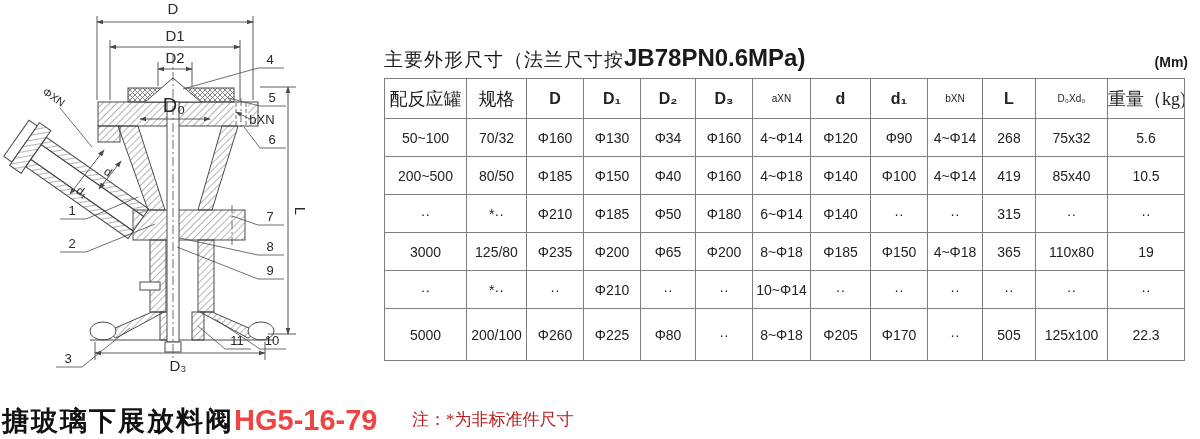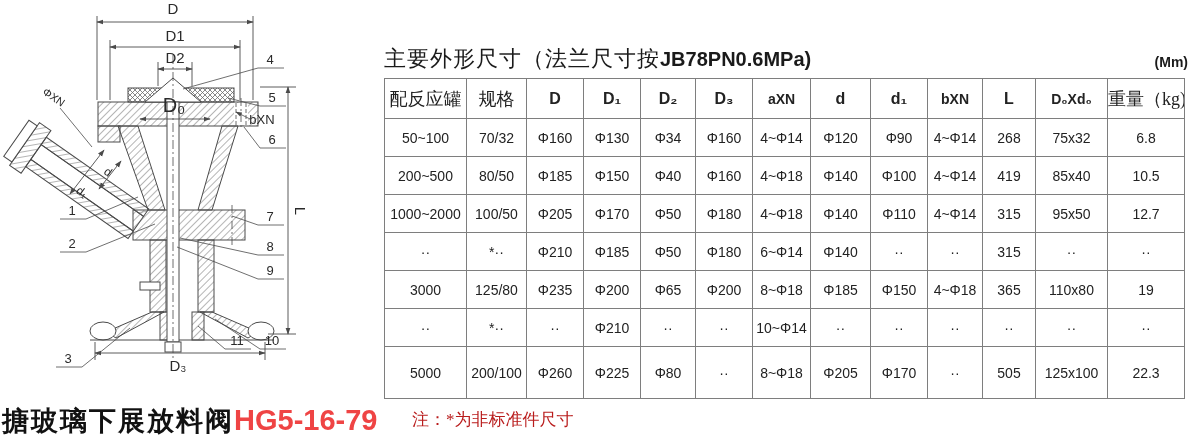--- a/index.html
+++ b/index.html
@@ -6,29 +6,29 @@
   .stage{position:relative;width:1200px;height:439px;background:#ffffff;overflow:hidden;
          font-family:"Liberation Sans",sans-serif;color:#1a1a1a;}
   .drawing{position:absolute;left:0;top:0;}
   
   .caption{position:absolute;left:2px;top:403px;white-space:nowrap;}
   .caption .zh{font-family:"Liberation Serif",serif;font-size:27px;letter-spacing:2px;color:#111;font-weight:bold;}
   .caption .code{font-family:"Liberation Sans",sans-serif;font-size:29px;font-weight:bold;color:#ef4444;}
   
   .panel{position:absolute;left:384px;top:0;width:812px;height:439px;}
   .tbl-title{position:absolute;left:0px;top:44px;white-space:nowrap;}
-  .tbl-title .zh{font-family:Liberation Mono, monospace;font-size:22px;letter-spacing:1px;}
-  .tbl-title .latin{font-size:20px;font-weight:bold;text-align:right;}
+  .tbl-title .zh{font-family:Liberation Mono, monospace;font-size:19px;letter-spacing:1px;}
+  .tbl-title .latin{font-size:24px;font-weight:bold;text-align:right;}
   .unit{position:absolute;top:54px;right:8px;font-size:14px;font-weight:bold;text-align:center;}
   table.dims{position:absolute;left:0;top:78px;border-collapse:collapse;table-layout:fixed;width:801px;}
   table.dims th,table.dims td{border:1px solid #7e7e7e;text-align:center;vertical-align:middle;
       padding:0;white-space:nowrap;overflow:hidden;}
   table.dims th{font-size:16px;font-weight:bold;color:#222;}
   table.dims th.zh{font-family:"Liberation Serif",serif;font-size:18px;font-weight:normal;}
-  table.dims th.light{font-size:14px;font-weight:bold;}
+  table.dims th.light{font-size:10px;font-weight:normal;}
   table.dims td{font-size:14px;color:#222;}
   table.dims thead tr{height:40px;}
   table.dims tbody tr{height:38px;}
   table.dims tbody tr:last-child{height:52px;}
   .note{position:absolute;left:28px;top:408px;font-family:"Liberation Serif",serif;font-size:17px;color:#b91c1c;}
   svg text{fill:#2a2a2a;}
 </style>
 </head>
 <body>
 
@@ -220,53 +220,38 @@
             <td>Φ160</td>
             <td>Φ130</td>
             <td>Φ34</td>
             <td>Φ160</td>
             <td>4~Φ14</td>
             <td>Φ120</td>
             <td>Φ90</td>
             <td>4~Φ14</td>
             <td>268</td>
             <td>75x32</td>
-            <td>6.8</td>
+            <td>5.6</td>
           </tr>
           <tr>
             <td>200~500</td>
             <td>80/50</td>
             <td>Φ185</td>
             <td>Φ150</td>
             <td>Φ40</td>
             <td>Φ160</td>
             <td>4~Φ18</td>
             <td>Φ140</td>
             <td>Φ100</td>
             <td>4~Φ14</td>
             <td>419</td>
             <td>85x40</td>
             <td>10.5</td>
           </tr>
           <tr>
-            <td>1000~2000</td>
-            <td>100/50</td>
-            <td>Φ205</td>
-            <td>Φ170</td>
-            <td>Φ50</td>
-            <td>Φ180</td>
-            <td>4~Φ18</td>
-            <td>Φ140</td>
-            <td>Φ110</td>
-            <td>4~Φ14</td>
-            <td>315</td>
-            <td>95x50</td>
-            <td>12.7</td>
-          </tr>
-          <tr>
             <td>··</td>
             <td>*··</td>
             <td>Φ210</td>
             <td>Φ185</td>
             <td>Φ50</td>
             <td>Φ180</td>
             <td>6~Φ14</td>
             <td>Φ140</td>
             <td>··</td>
             <td>··</td>

